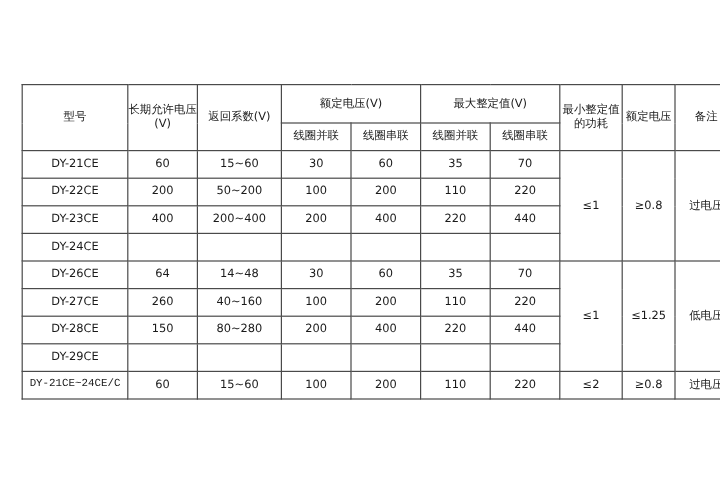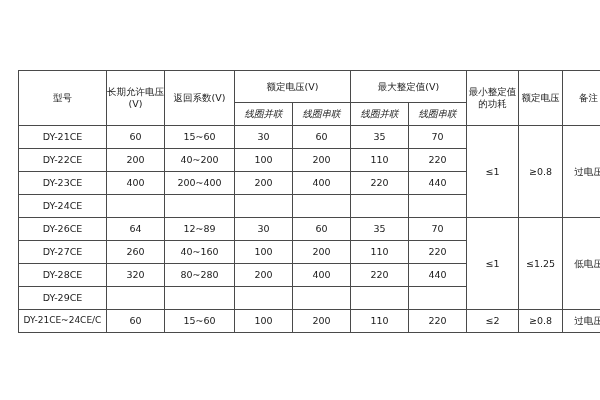--- a/index.html
+++ b/index.html
@@ -40,29 +40,29 @@
   col.c-range   { width: 70px; }
   col.c-rv1     { width: 58px; }
   col.c-rv2     { width: 58px; }
   col.c-lv1     { width: 58px; }
   col.c-lv2     { width: 58px; }
   col.c-power   { width: 52px; }
   col.c-ret     { width: 44px; }
   col.c-note    { width: 52px; }
 
   .h-row1 td { height: 31px; }
-  .h-row2 td { height: 22px; font-style: italic; }
+  .h-row2 td { height: 22px; }
   .data-row td { height: 22px; }
   .model-cell {
     height: 22px;
   }
   .vgroup {
     font-size: 9.5px;
   }
-  .small { font-size: 9px; }
+  .small { font-size: 9px; font-family: Liberation Mono, monospace; }
   .note-cell { font-size: 9.5px; }
   .hdr { font-size: 9.5px; }
   .hdr-two-line { line-height: 1.3; }
 </style>
 </head>
 <body>
 
 <div id="sheet">
   <table class="spec">
     <colgroup>
@@ -105,21 +105,21 @@
         <td>60</td>
         <td>35</td>
         <td>70</td>
         <td rowspan="4" class="vgroup">≤1</td>
         <td rowspan="4" class="vgroup">≥0.8</td>
         <td rowspan="4" class="note-cell">过电压</td>
       </tr>
       <tr class="data-row">
         <td class="model-cell">DY-22CE</td>
         <td>200</td>
-        <td>40~200</td>
+        <td>50~200</td>
         <td>100</td>
         <td>200</td>
         <td>110</td>
         <td>220</td>
       </tr>
       <tr class="data-row">
         <td class="model-cell">DY-23CE</td>
         <td>400</td>
         <td>200~400</td>
         <td>200</td>
@@ -133,41 +133,41 @@
         <td></td>
         <td></td>
         <td></td>
         <td></td>
         <td></td>
       </tr>
 
       <tr class="data-row">
         <td class="model-cell">DY-26CE</td>
         <td>64</td>
-        <td>12~89</td>
+        <td>14~48</td>
         <td>30</td>
         <td>60</td>
         <td>35</td>
         <td>70</td>
         <td rowspan="4" class="vgroup">≤1</td>
         <td rowspan="4" class="vgroup">≤1.25</td>
         <td rowspan="4" class="note-cell">低电压</td>
       </tr>
       <tr class="data-row">
         <td class="model-cell">DY-27CE</td>
         <td>260</td>
         <td>40~160</td>
         <td>100</td>
         <td>200</td>
         <td>110</td>
         <td>220</td>
       </tr>
       <tr class="data-row">
         <td class="model-cell">DY-28CE</td>
-        <td>320</td>
+        <td>150</td>
         <td>80~280</td>
         <td>200</td>
         <td>400</td>
         <td>220</td>
         <td>440</td>
       </tr>
       <tr class="data-row">
         <td class="model-cell">DY-29CE</td>
         <td></td>
         <td></td>

